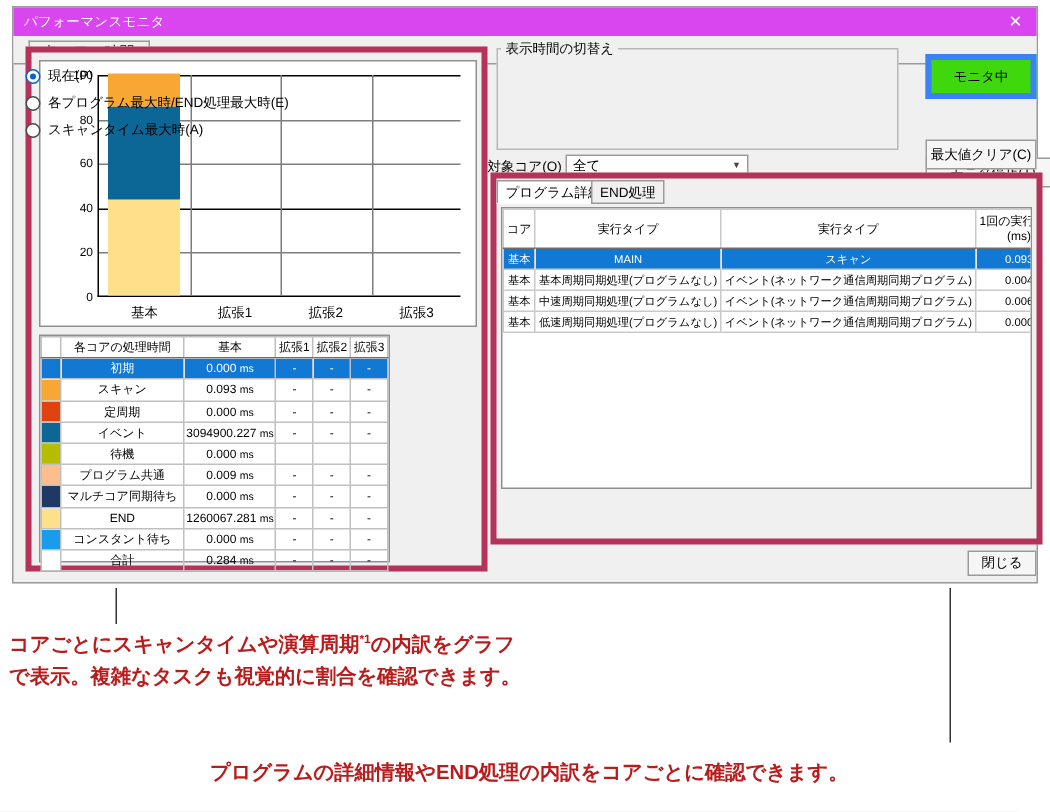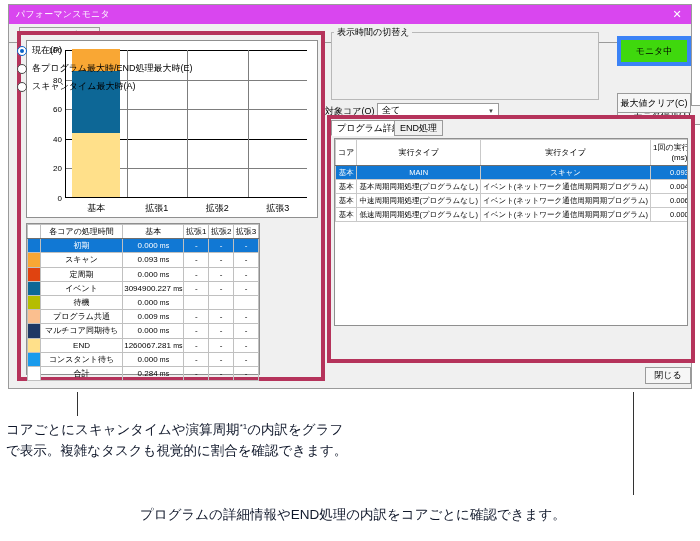--- a/index.html
+++ b/index.html
@@ -177,21 +177,21 @@
   }
   table.ptable thead th {
     height: 26px; border-bottom: 1px solid #6e6e6e; background: #fff;
     font-size: 8px; line-height: 1.15;
   }
   table.ptable tbody td { height: 14px; }
   table.ptable tr.sel td { background: #1178d4; color: #fff; }
 
   
   .vline { position: absolute; width: 1px; background: #333; }
-  .caption { position: absolute; font-size: 13.5px; line-height: 1.55; color: #0f172a; }
+  .caption { position: absolute; font-size: 13.5px; line-height: 1.55; color: #b91c1c; font-weight: bold; }
   .caption sup { font-size: 8px; vertical-align: super; }
 </style>
 </head>
 <body>
 
 <div id="app-window">
 
   <div id="titlebar">
     <span class="ttl">パフォーマンスモニタ</span>
     <span id="close-x">✕</span>

